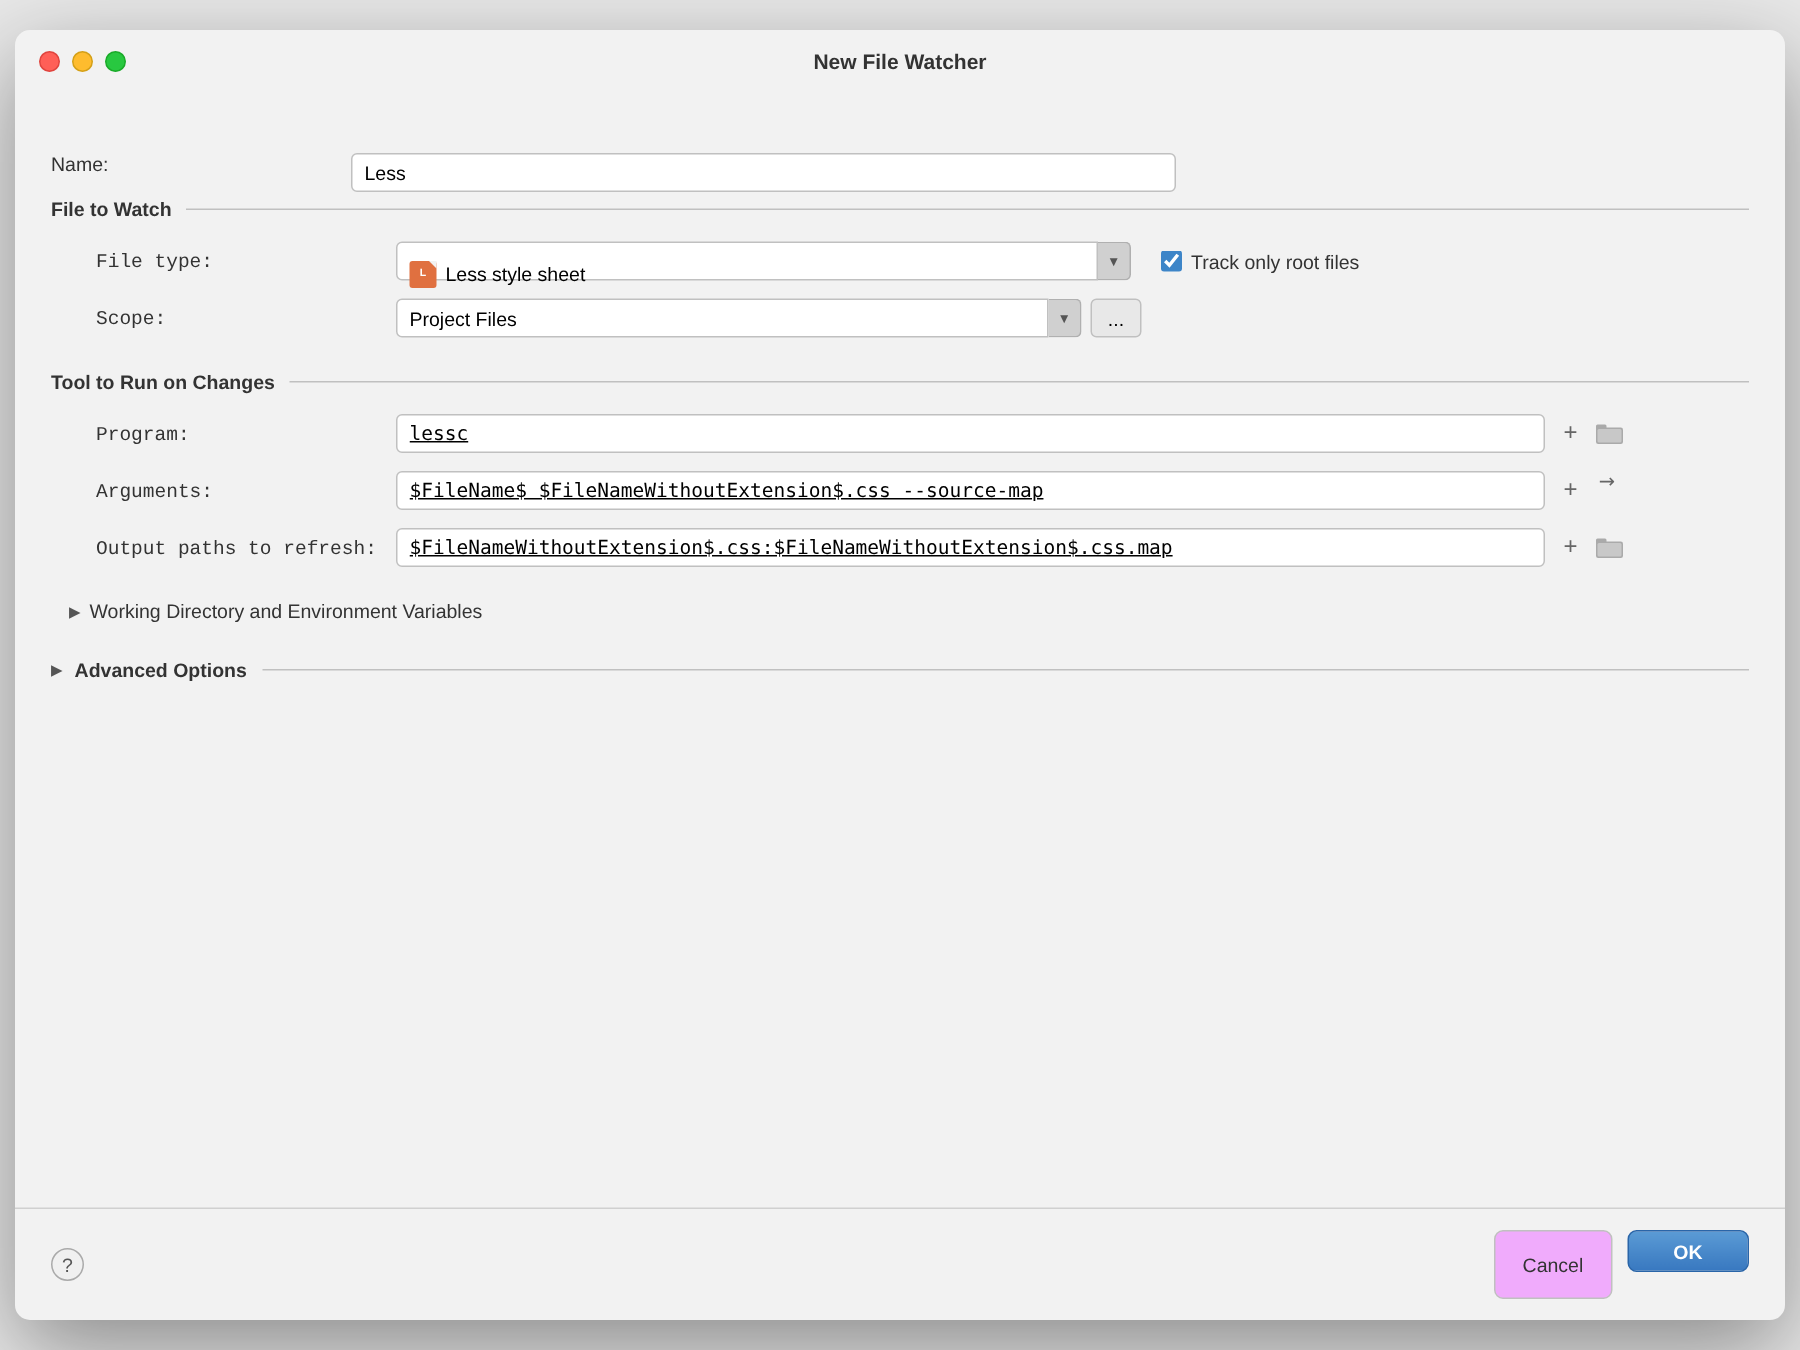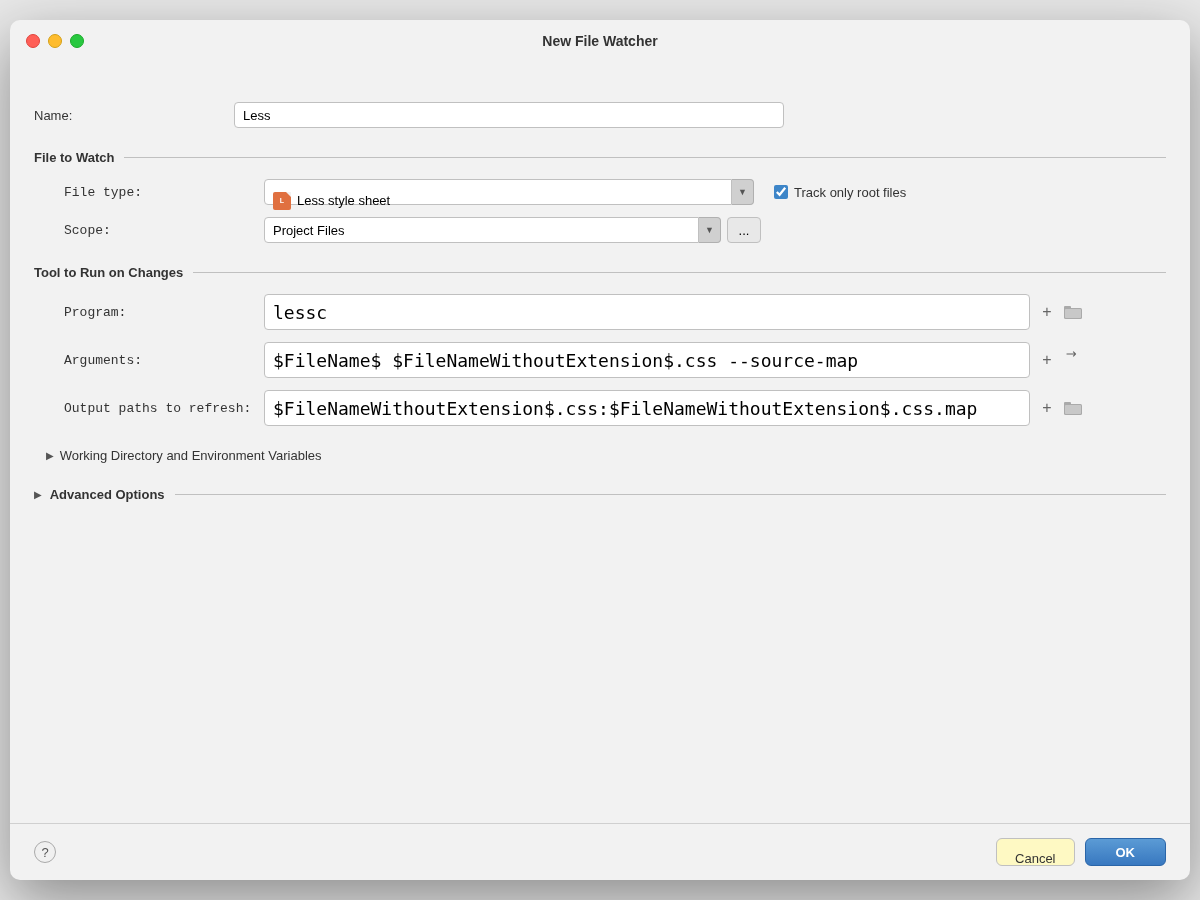--- a/index.html
+++ b/index.html
@@ -65,22 +65,20 @@
       padding: 10px 24px 20px 24px;
       flex: 1;
       display: flex;
       flex-direction: column;
       gap: 0;
     }
 
     
     .name-row {
       display: flex;
-      align-items: center;
-      margin-bottom: 18px;
       margin-top: 4px;
     }
 
     .field-label {
       font-size: 13px;
       color: #333;
       min-width: 200px;
     }
 
     .name-input {
@@ -238,28 +236,29 @@
     
     .input-with-actions {
       display: flex;
       align-items: center;
       flex: 1;
       max-width: 820px;
     }
 
     .text-input {
       flex: 1;
-      height: 36px;
+      height: 26px;
       border: 1px solid #c0c0c0;
       border-radius: 4px;
       padding: 2px 8px;
-      font-size: 18px;
+      font-size: 13px;
       background: white;
       outline: none;
       font-family: "SF Mono", Menlo, Consolas, monospace;
+      text-decoration: underline;
     }
 
     .action-icons {
       display: flex;
       gap: 4px;
       margin-left: 6px;
     }
 
     .action-icon {
       width: 22px;
@@ -327,23 +326,23 @@
       color: #555;
       cursor: pointer;
     }
 
     .button-group {
       display: flex;
       gap: 10px;
     }
 
     .cancel-btn {
-      height: 28px;
+      height: 46px;
       padding: 12px 18px;
-      background: #fef9c3;
+      background: #f0abfc;
       border: 1px solid #c0c0c0;
       border-radius: 6px;
       font-size: 13px;
       cursor: pointer;
       color: #333;
     }
 
     .ok-btn {
       height: 28px;
       padding: 0 30px;

